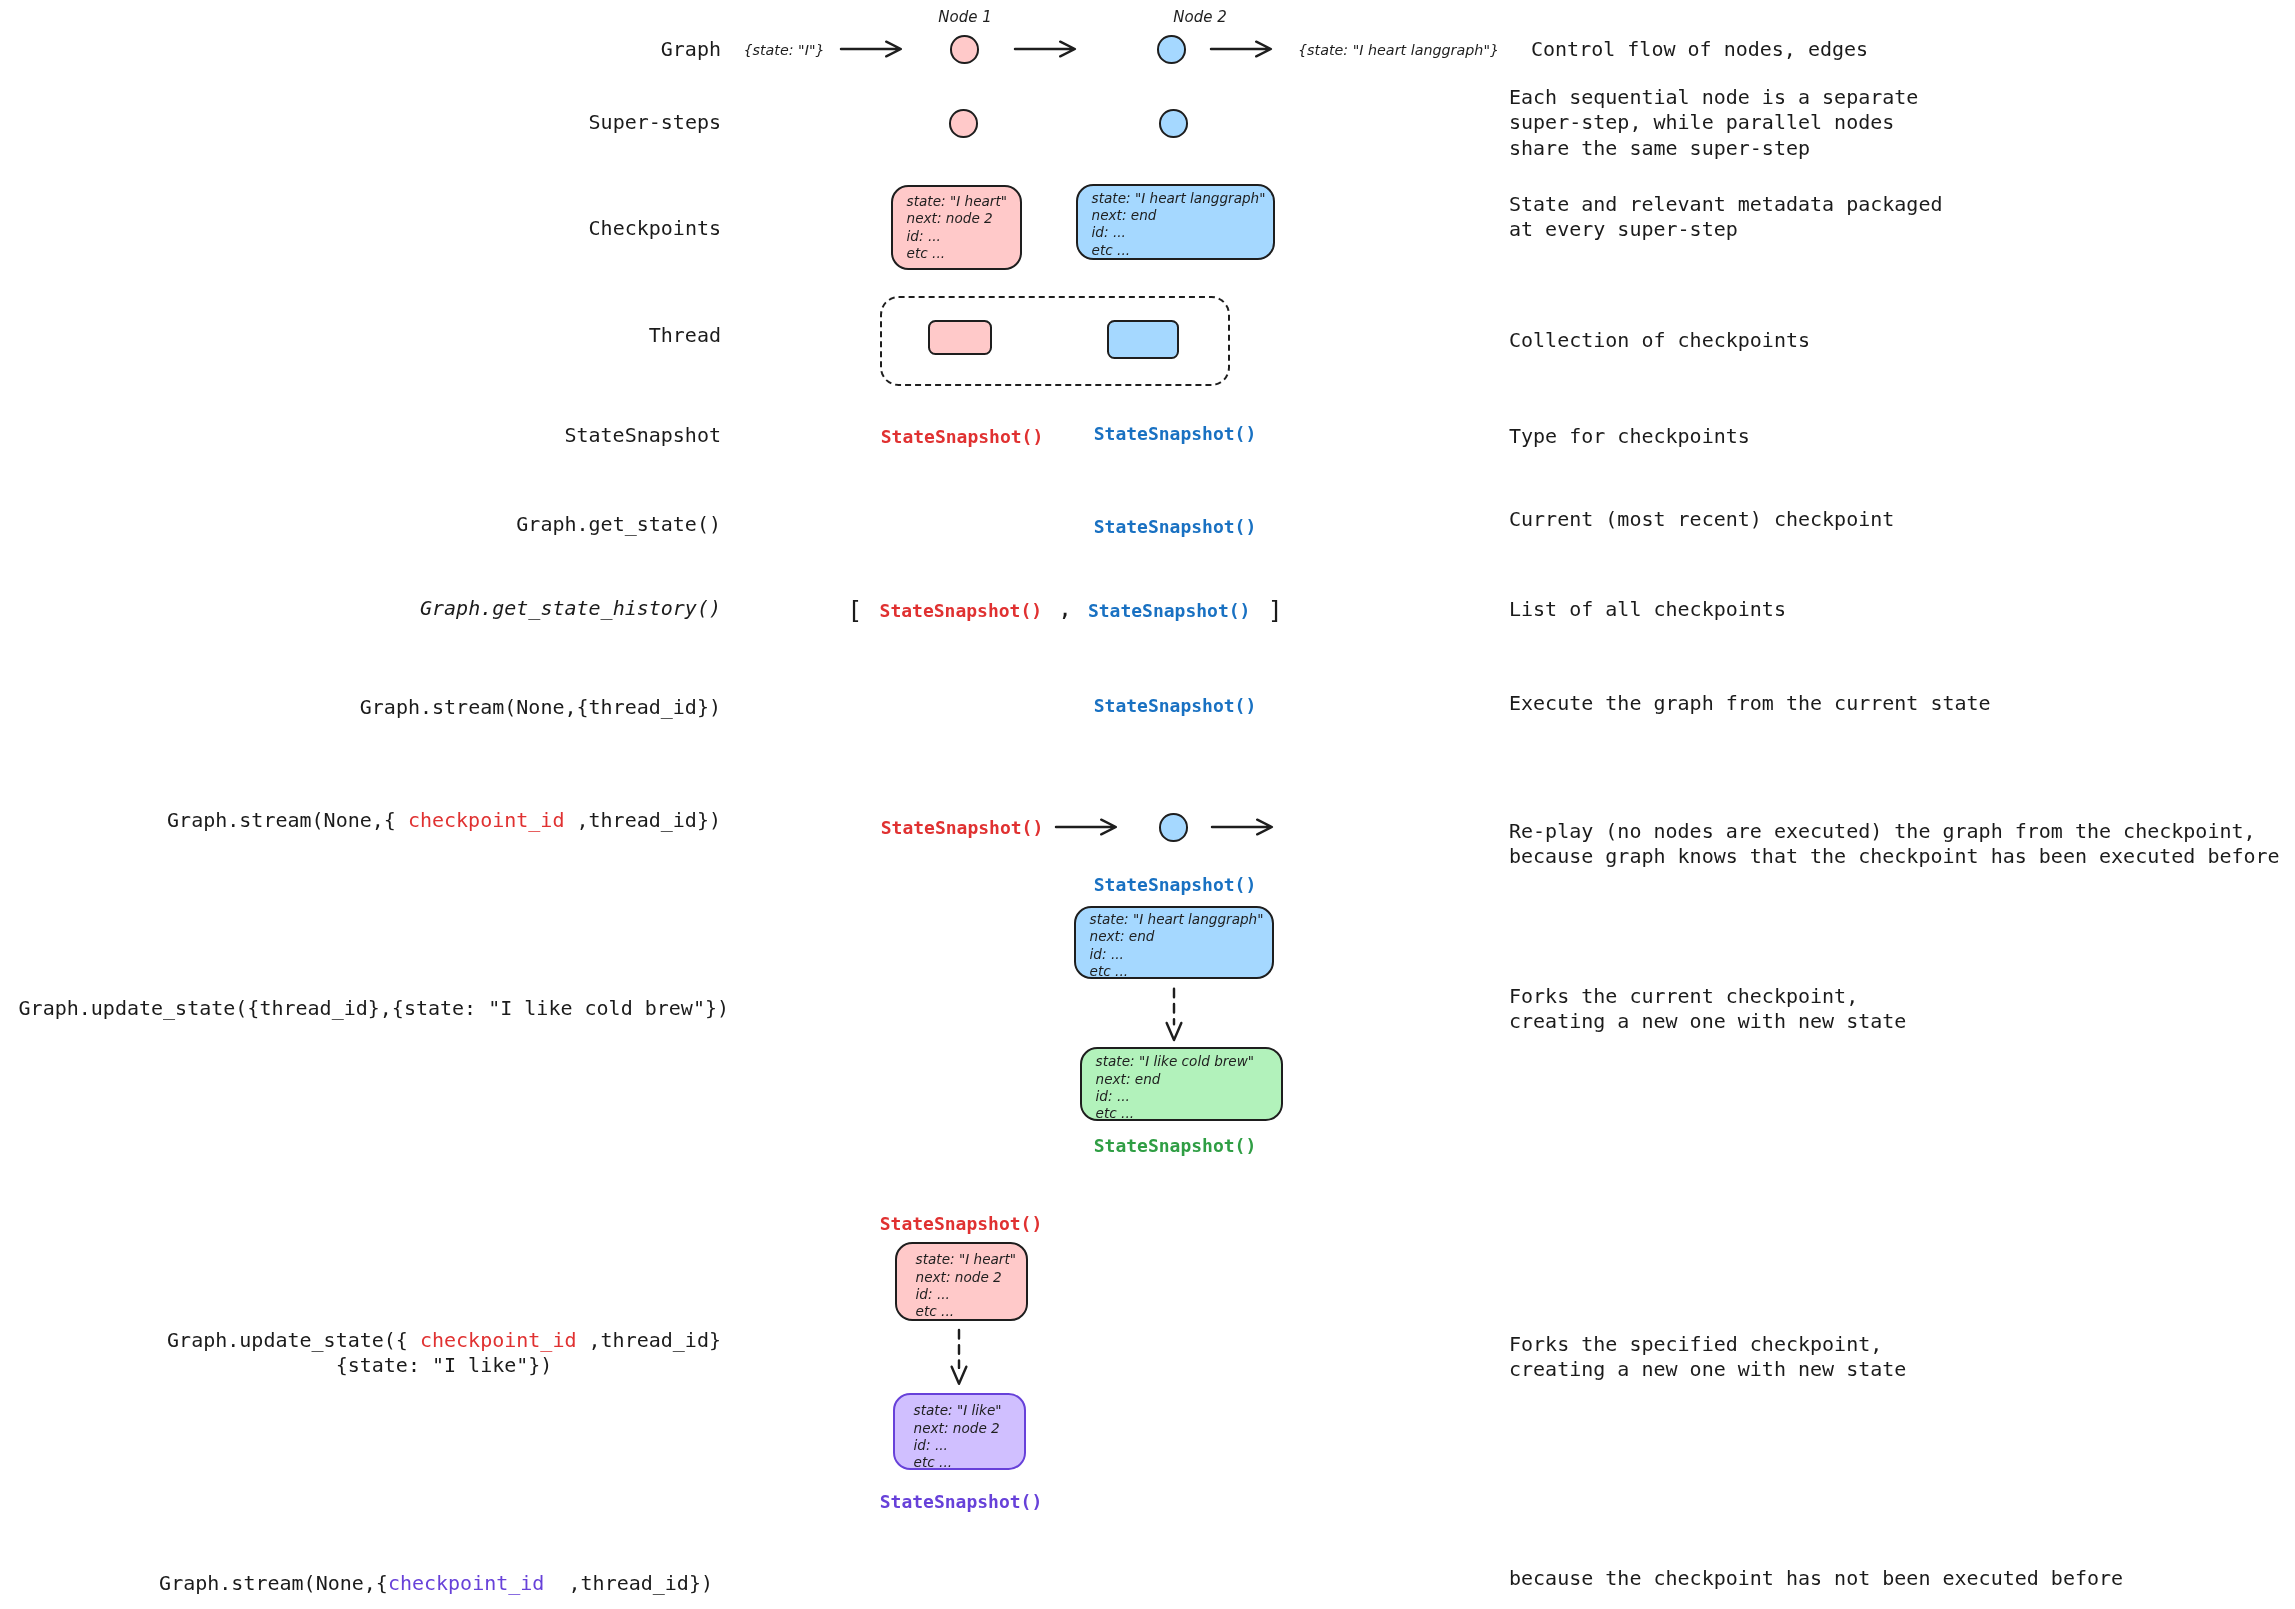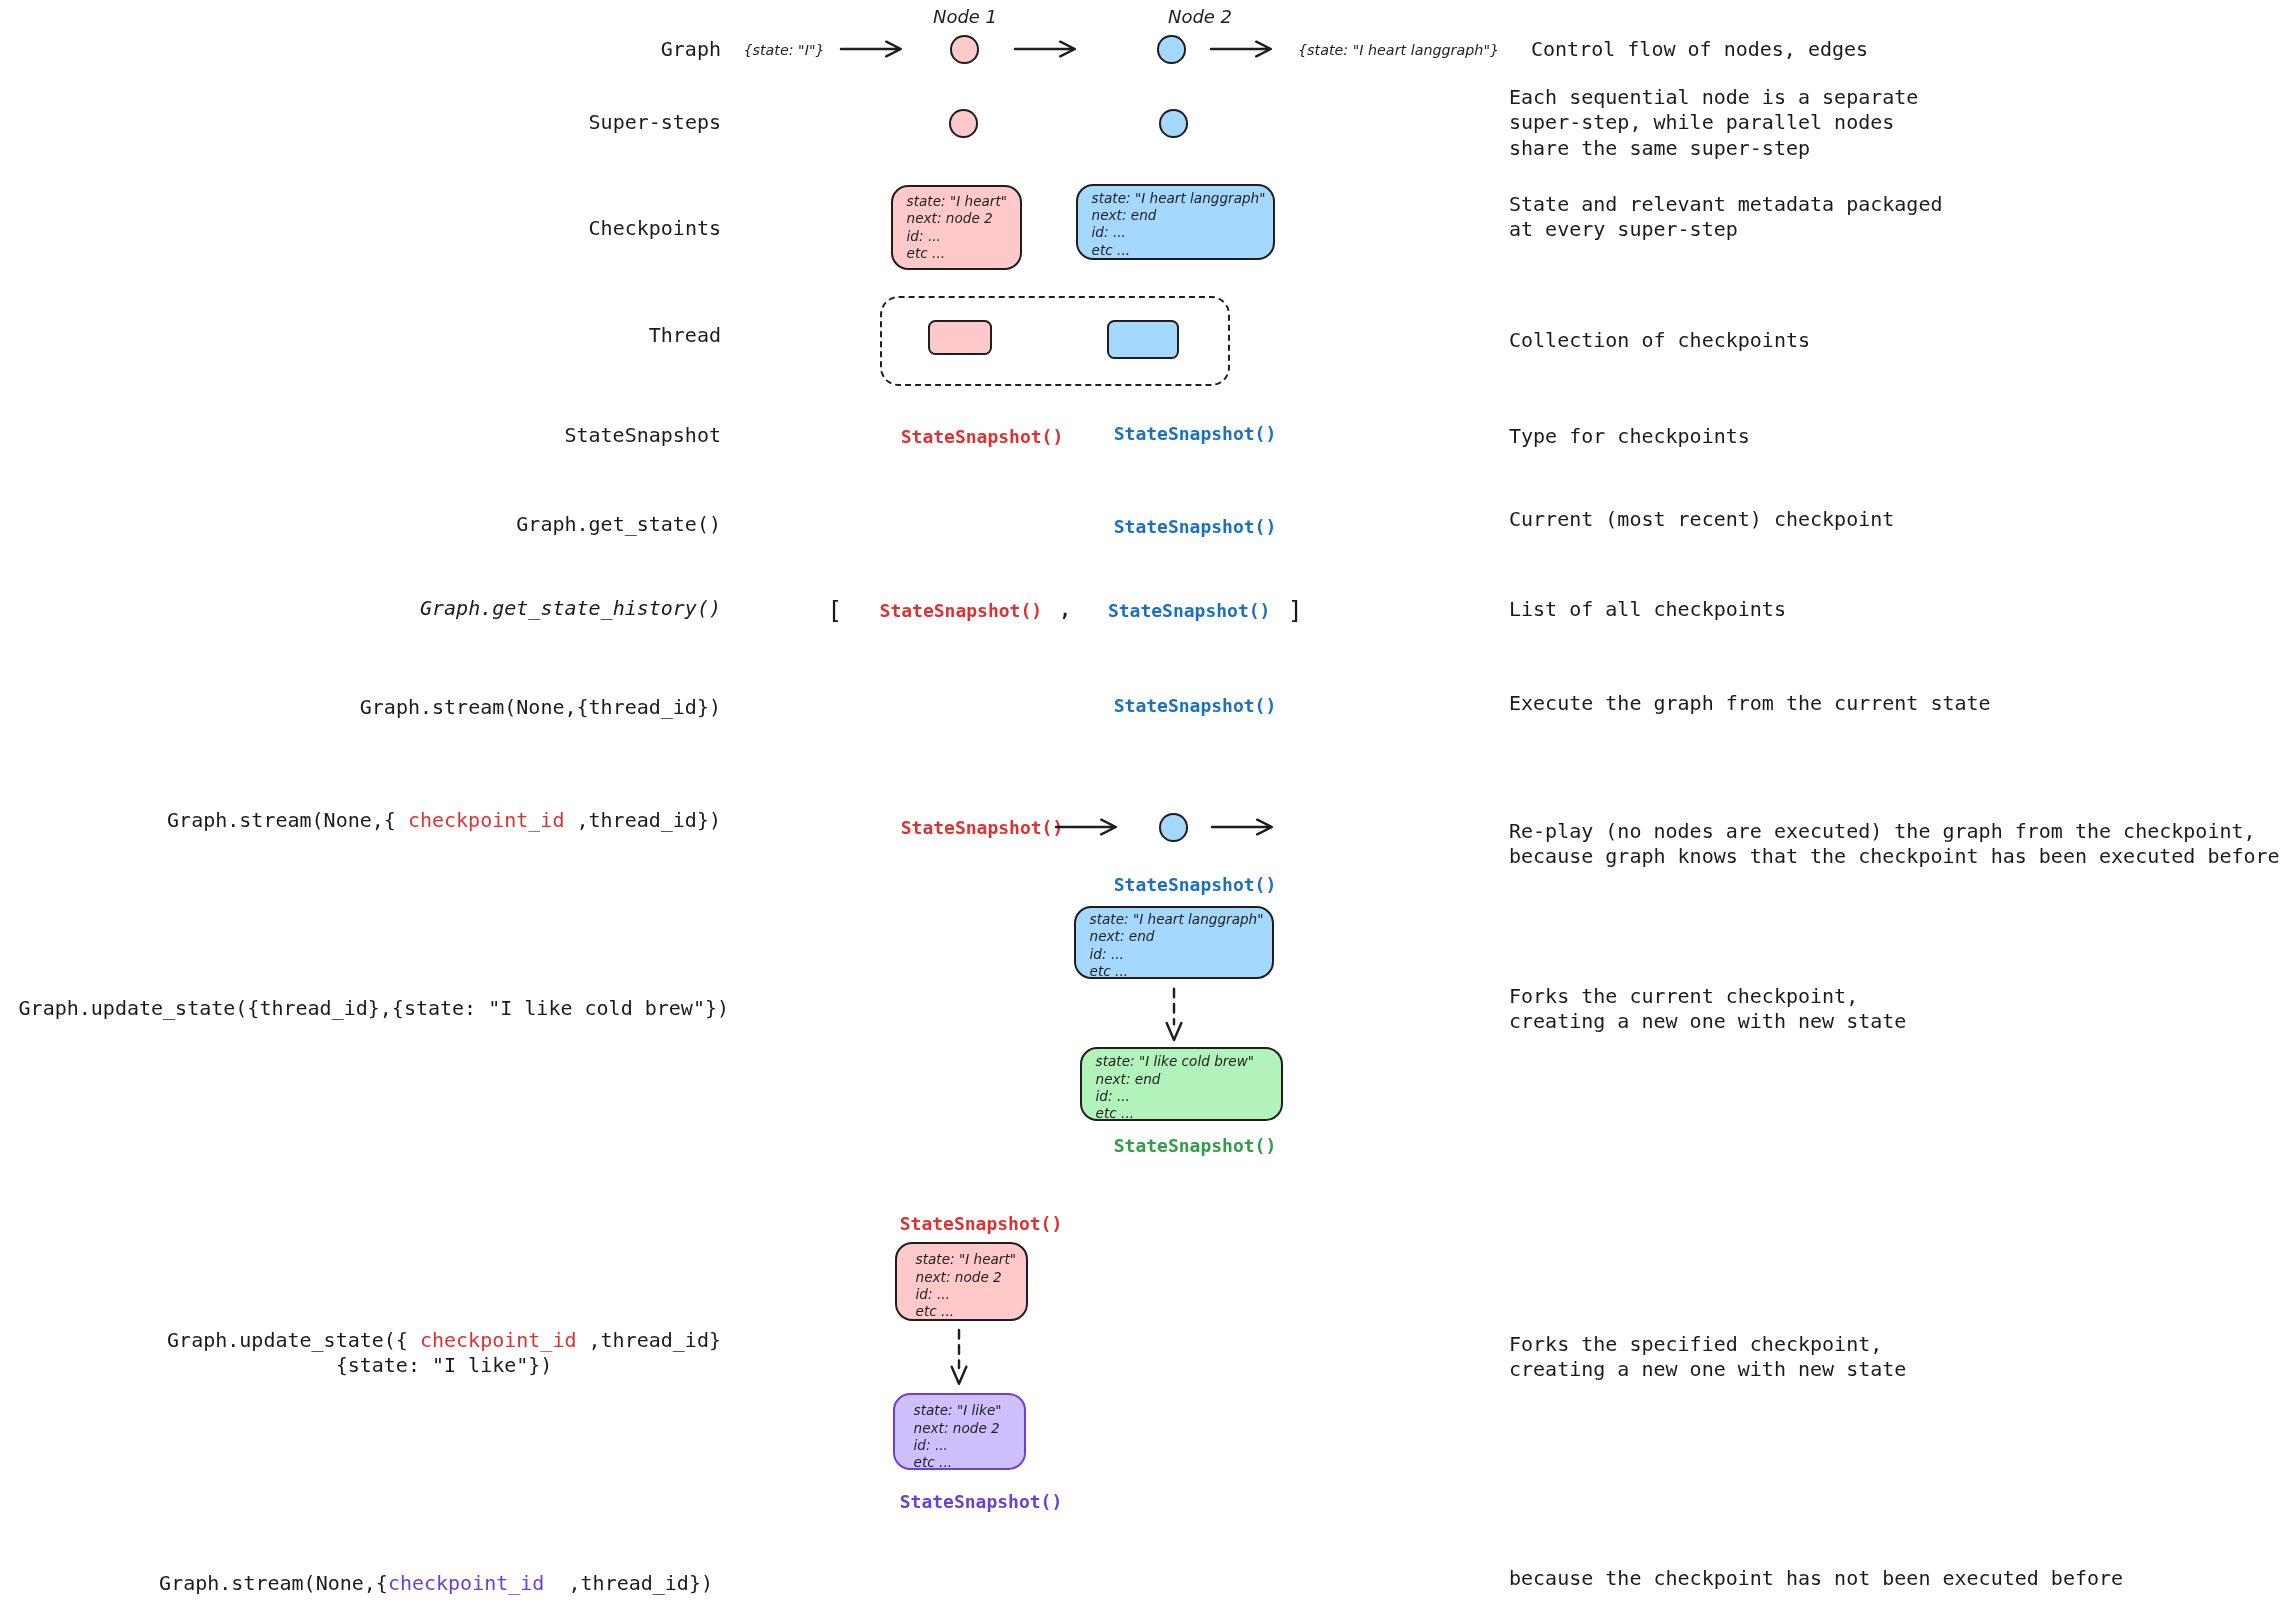--- a/index.html
+++ b/index.html
@@ -3,27 +3,27 @@
 <meta charset="utf-8">
 <style>
   html,body{margin:0;padding:0;background:#ffffff;}
   #canvas{position:relative;width:2295px;height:1610px;background:#ffffff;overflow:hidden;
           font-family:"DejaVu Sans Mono",monospace;}
   .abs{position:absolute;}
   .vctr{transform:translateY(-50%);}
   .ctr{transform:translate(-50%,-50%);}
   .mono{font:400 20px/25.4px "DejaVu Sans Mono",monospace;color:#1b1b1b;white-space:pre;}
   .rlabel{text-align:center;white-space:pre;}
-  .call{font:700 18px/22px "DejaVu Sans Mono",monospace;white-space:pre;margin-left:20px;}
+  .call{font:700 18px/22px "DejaVu Sans Mono",monospace;white-space:pre;}
   .red{color:#e03131;}
   .blue{color:#1971c2;}
   .green{color:#2f9e44;}
   .purple{color:#6741d9;}
   .hand{font:italic 14.3px/18px "DejaVu Sans",sans-serif;color:#1e1e1e;white-space:pre;}
-  .hand.small{font-size:18px;}
+  .hand.small{font-size:15px;}
   .circle{width:28.5px;height:28.5px;border-radius:50%;border:2.5px solid #1e1e1e;box-sizing:border-box;}
   .pinkbg{background:#ffc9c9;}
   .bluebg{background:#a5d8ff;}
   .greenbg{background:#b2f2bb;}
   .purplebg{background:#d0bfff;}
   .card{border:2.5px solid #1e1e1e;border-radius:17.3px;box-sizing:border-box;padding:6.2px 3.7px 0 13.6px;}
   .card .line{display:block;font:italic 13.6px/17.3px "DejaVu Sans",sans-serif;color:#1e1e1e;white-space:pre;}
   .card.purpleborder{border-color:#6741d9;}
   .smallcard{padding:7.4px 2.5px 0 18.6px;}
   .dashedbox{border:2.5px dashed #1e1e1e;border-radius:18.6px;box-sizing:border-box;}

